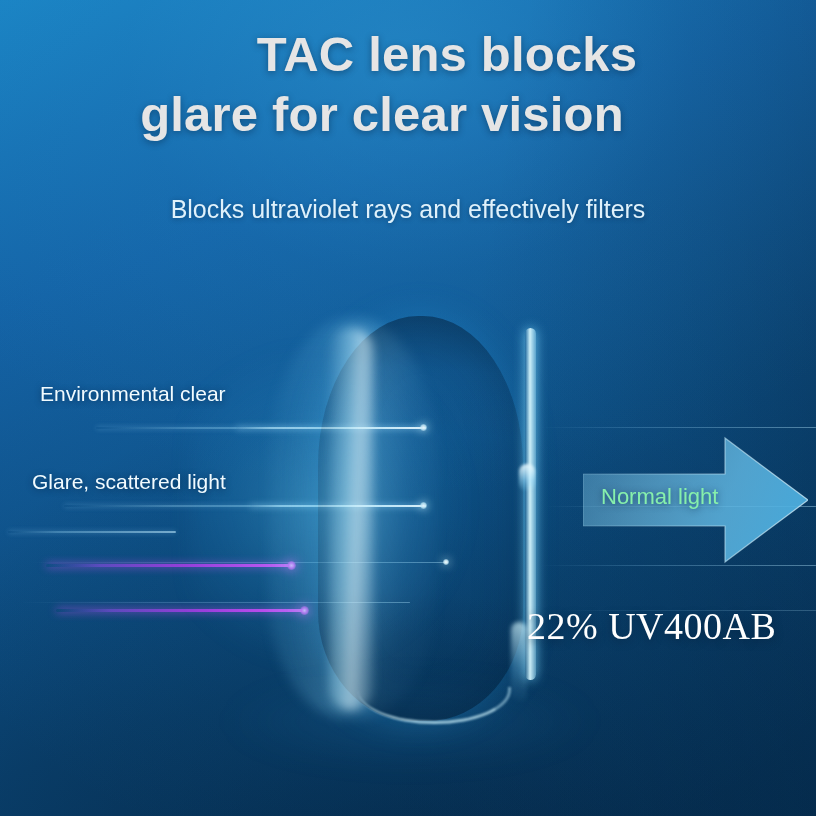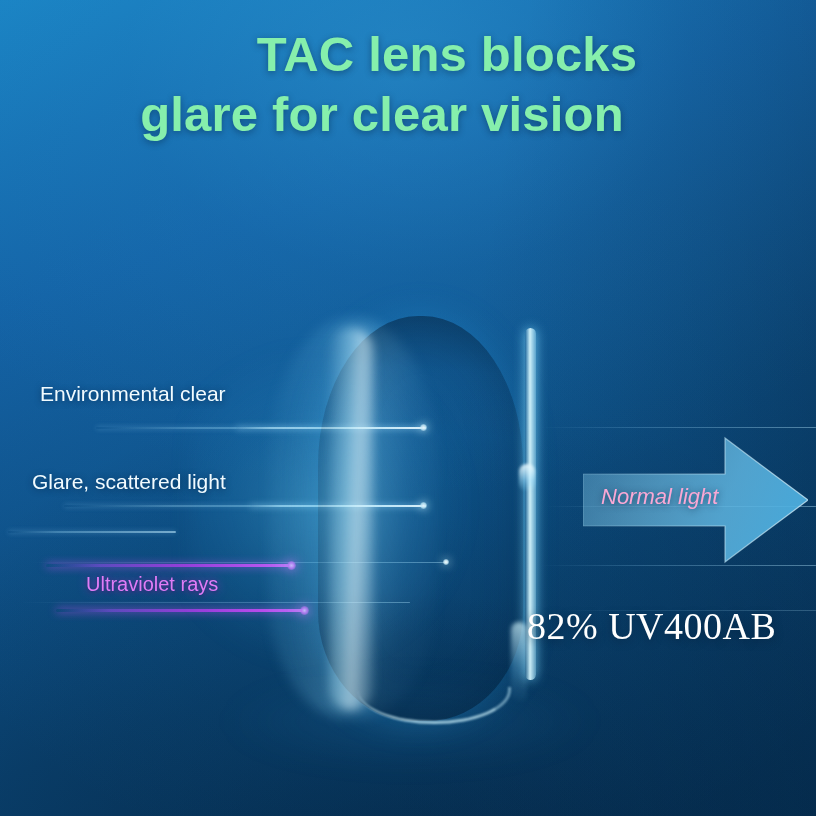--- a/index.html
+++ b/index.html
@@ -55,21 +55,21 @@
       rgba(3,28,52,0.14) 80%,
       rgba(3,24,46,0.26) 100%);
   }
 
   
   .headline {
     position: absolute;
     left: 0; right: 0;
     top: 24px;
     text-align: center;
-    color: #86efac;
+    color: #e5e5e5;
     font-weight: bold;
     letter-spacing: 0.2px;
     text-shadow: 0 2px 7px rgba(3,30,60,0.45);
   }
   .hl-line1 {
     font-size: 49px;
     line-height: 60px;
     padding-left: 78px;
     white-space: nowrap;
   }
@@ -298,27 +298,26 @@
   }
   .label-uv {
     position: absolute;
     color: #e07cf6;
     font-size: 20px;
     white-space: nowrap;
     text-shadow: 0 0 10px rgba(190,70,235,0.75), 0 1px 4px rgba(20,5,50,0.55);
   }
   .label-normal {
     position: absolute;
-    color: #f9a8d4;
+    color: #86efac;
     font-size: 22px;
     white-space: nowrap;
     font-weight: normal;
     text-shadow: 0 1px 7px rgba(3,30,60,0.60);
     z-index: 6;
-    font-style: italic;
   }
 
   
   .arrow {
     position: absolute;
     left: 583px;
     top: 432px;
     width: 225px;
     height: 136px;
     z-index: 4;
@@ -360,20 +359,21 @@
   <div class="bg-vign"></div>
   <div class="bg-rightshade"></div>
   <div class="bottom-glow"></div>
 
   <div class="headline">
     <div class="hl-line1">TAC  lens blocks</div>
     <div class="hl-line2">glare for clear vision</div>
   </div>
 
   <div class="subhead">
+    <div>Blocks ultraviolet rays and effectively filters</div>
   </div>
 
   <div class="ray ray-dim" style="left:96px;  top:427px; width:330px;"></div>
   <div class="ray ray-white" style="left:236px; top:427px; width:190px;"></div>
   <div class="ray-tip" style="left:420px; top:424px;"></div>
 
   <div class="ray ray-dim" style="left:64px;  top:505px; width:362px;"></div>
   <div class="ray ray-white" style="left:250px; top:505px; width:176px;"></div>
   <div class="ray-tip" style="left:420px; top:502px;"></div>
 
@@ -417,18 +417,17 @@
       <linearGradient id="arrEdge" x1="0" y1="0" x2="1" y2="0">
         <stop offset="0%" stop-color="#bfe8f8" stop-opacity="0.25"></stop>
         <stop offset="100%" stop-color="#d5f0fb" stop-opacity="0.75"></stop>
       </linearGradient>
     </defs>
     <path d="M0,42 L142,42 L142,6 L225,68 L142,130 L142,94 L0,94 Z" fill="url(#arrGrad)" stroke="url(#arrEdge)" stroke-width="1.2"></path>
   </svg>
 
   <div class="label" style="left:40px;  top:382px;">Environmental clear</div>
   <div class="label" style="left:32px;  top:470px;">Glare, scattered light</div>
-  <div class="label-uv" style="left:86px;  top:573px;">Ultraviolet rays</div>
   <div class="label-normal" style="left:601px; top:484px;">Normal light</div>
 
-  <div class="uv-badge">82%  UV400AB</div>
+  <div class="uv-badge">22%  UV400AB</div>
 
 </div>
 
 </body></html>

